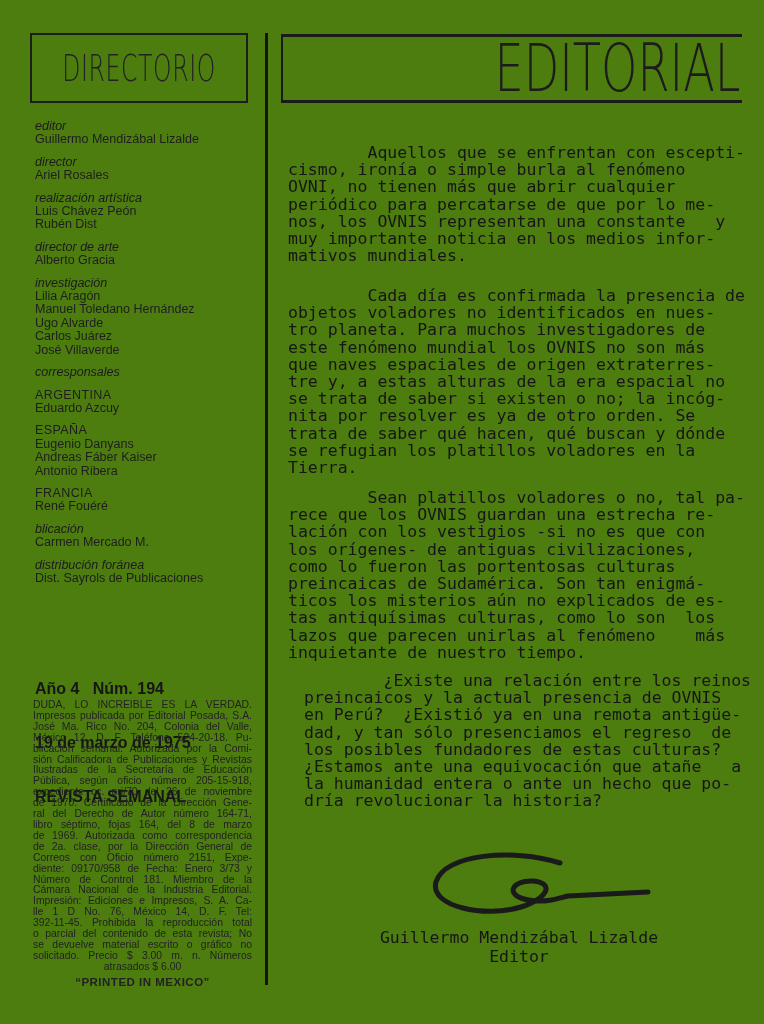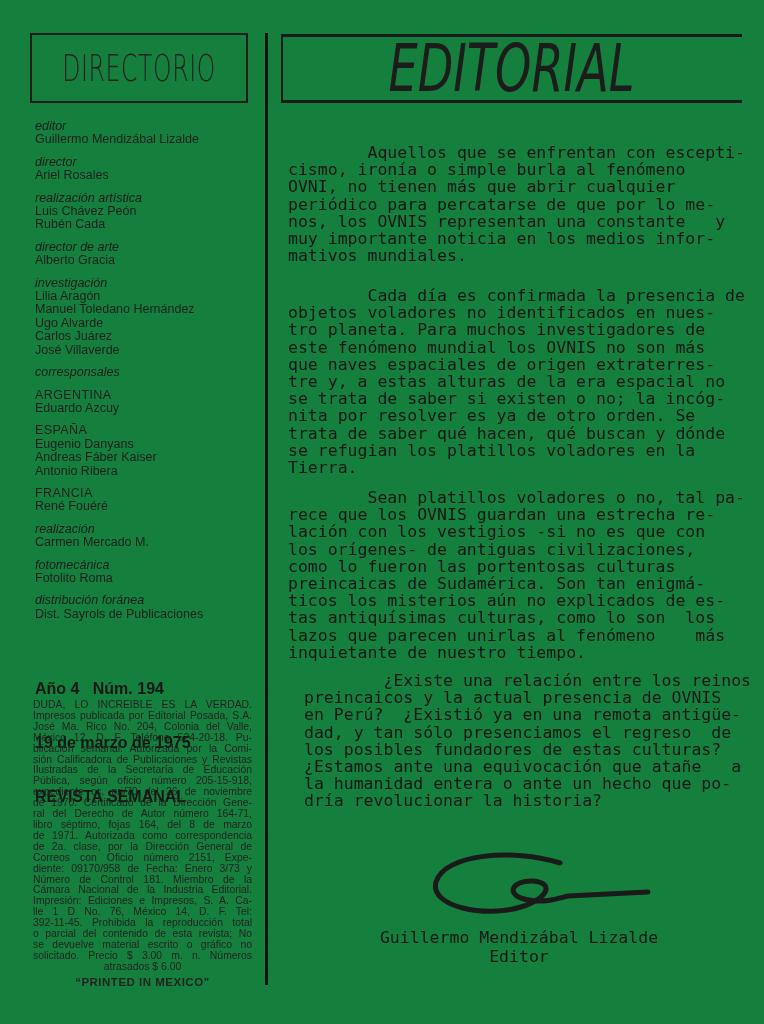--- a/index.html
+++ b/index.html
@@ -1,18 +1,18 @@
 <!DOCTYPE html>
 <html><head>
 <meta charset="utf-8">
 <style>
   html,body { margin:0; padding:0; background:#888; }
   .page {
     position:relative; width:764px; height:1024px;
-    background:#15803d;
+    background:#4d7c0f;
     font-family:"Liberation Sans", sans-serif;
     color:#1e1e1e; overflow:hidden;
   }
 
   
   .dir-box {
     position:absolute; left:30px; top:33px; width:214px; height:66px;
     border:2px solid #1d1d1d;
     display:flex; align-items:center; justify-content:center;
   }
@@ -43,21 +43,21 @@
     font-size:11.5px; letter-spacing:0.5px; font-weight:bold; color:#222;
   }
 
   
   .divider { position:absolute; left:265px; top:33px; width:3px; height:952px; background:#151515; }
 
   
   .ed-box {
     position:absolute; left:281px; top:34px; width:459px; height:63px;
     border-top:3px solid #1a1a1a; border-bottom:3px solid #1a1a1a; border-left:2px solid #1a1a1a;
-    display:flex; align-items:center; font-style:italic;
+    display:flex; align-items:center; justify-content:flex-end;
   }
   .ed-title {
     font-family:"DejaVu Sans", sans-serif; font-weight:200;
     font-size:66px; line-height:1; white-space:nowrap;
     transform:scaleX(0.70); transform-origin:100% 55%;
     margin-right:2px; color:#1c1c1c;
   }
   .ed-p {
     position:absolute; left:288px; width:462px; margin:0;
     font-family:"DejaVu Sans Mono", monospace;
@@ -88,21 +88,21 @@
           <div class="role-label">editor</div>
           <div class="role-name">Guillermo Mendizábal Lizalde</div>
         </div>
         <div class="group">
           <div class="role-label">director</div>
           <div class="role-name">Ariel Rosales</div>
         </div>
         <div class="group">
           <div class="role-label">realización artística</div>
           <div class="role-name">Luis Chávez Peón</div>
-          <div class="role-name">Rubén Cada</div>
+          <div class="role-name">Rubén Dist</div>
         </div>
         <div class="group">
           <div class="role-label">director de arte</div>
           <div class="role-name">Alberto Gracia</div>
         </div>
         <div class="group">
           <div class="role-label">investigación</div>
           <div class="role-name">Lilia Aragón</div>
           <div class="role-name">Manuel Toledano Hernández</div>
           <div class="role-name">Ugo Alvarde</div>
@@ -120,26 +120,22 @@
           <div class="role-caps">ESPAÑA</div>
           <div class="role-name">Eugenio Danyans</div>
           <div class="role-name">Andreas Fáber Kaiser</div>
           <div class="role-name">Antonio Ribera</div>
         </div>
         <div class="group">
           <div class="role-caps">FRANCIA</div>
           <div class="role-name">René Fouéré</div>
         </div>
         <div class="group">
-          <div class="role-label">realización</div>
+          <div class="role-label">blicación</div>
           <div class="role-name">Carmen Mercado M.</div>
-        </div>
-        <div class="group">
-          <div class="role-label">fotomecánica</div>
-          <div class="role-name">Fotolito Roma</div>
         </div>
         <div class="group">
           <div class="role-label">distribución foránea</div>
           <div class="role-name">Dist. Sayrols de Publicaciones</div>
         </div>
       </div>
 
     <div class="masthead">
       <div>Año 4   Núm. 194</div>
       <div>19 de marzo de 1975</div>
@@ -152,21 +148,21 @@
         <div class="fp-line">José Ma. Rico No. 204, Colonia del Valle,</div>
         <div class="fp-line">México 12, D. F. Teléfono 524-20-18. Pu-</div>
         <div class="fp-line">blicación semanal. Autorizada por la Comi-</div>
         <div class="fp-line">sión Calificadora de Publicaciones y Revistas</div>
         <div class="fp-line">Ilustradas de la Secretaría de Educación</div>
         <div class="fp-line">Pública, según oficio número 205-15-918,</div>
         <div class="fp-line">expediente cc. pri/70 del 26 de noviembre</div>
         <div class="fp-line">de 1970. Certificado de la Dirección Gene-</div>
         <div class="fp-line">ral del Derecho de Autor número 164-71,</div>
         <div class="fp-line">libro séptimo, fojas 164, del 8 de marzo</div>
-        <div class="fp-line">de 1971. Autorizada como correspondencia</div>
+        <div class="fp-line">de 1969. Autorizada como correspondencia</div>
         <div class="fp-line">de 2a. clase, por la Dirección General de</div>
         <div class="fp-line">Correos con Oficio número 2151, Expe-</div>
         <div class="fp-line">diente: 09170/958 de Fecha: Enero 3/73 y</div>
         <div class="fp-line">Número de Control 181. Miembro de la</div>
         <div class="fp-line">Cámara Nacional de la Industria Editorial.</div>
         <div class="fp-line">Impresión: Ediciones e Impresos, S. A. Ca-</div>
         <div class="fp-line">lle 1 D No. 76, México 14, D. F. Tel:</div>
         <div class="fp-line">392-11-45. Prohibida la reproducción total</div>
         <div class="fp-line">o parcial del contenido de esta revista; No</div>
         <div class="fp-line">se devuelve material escrito o gráfico no</div>

